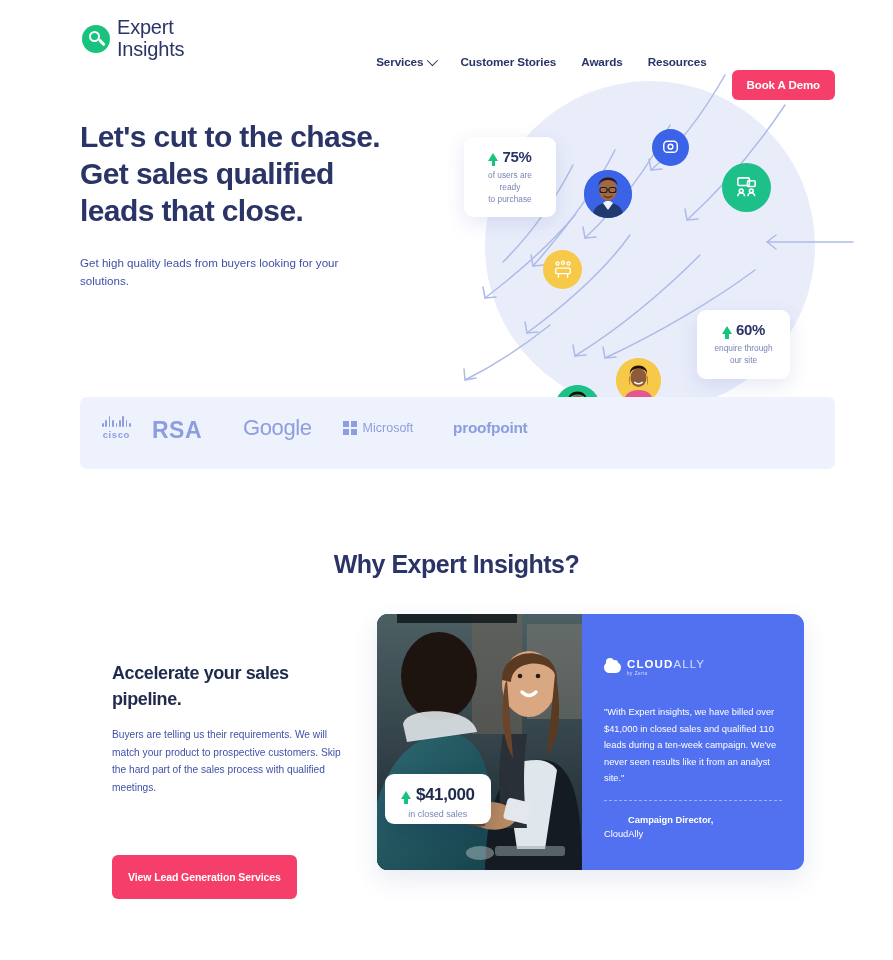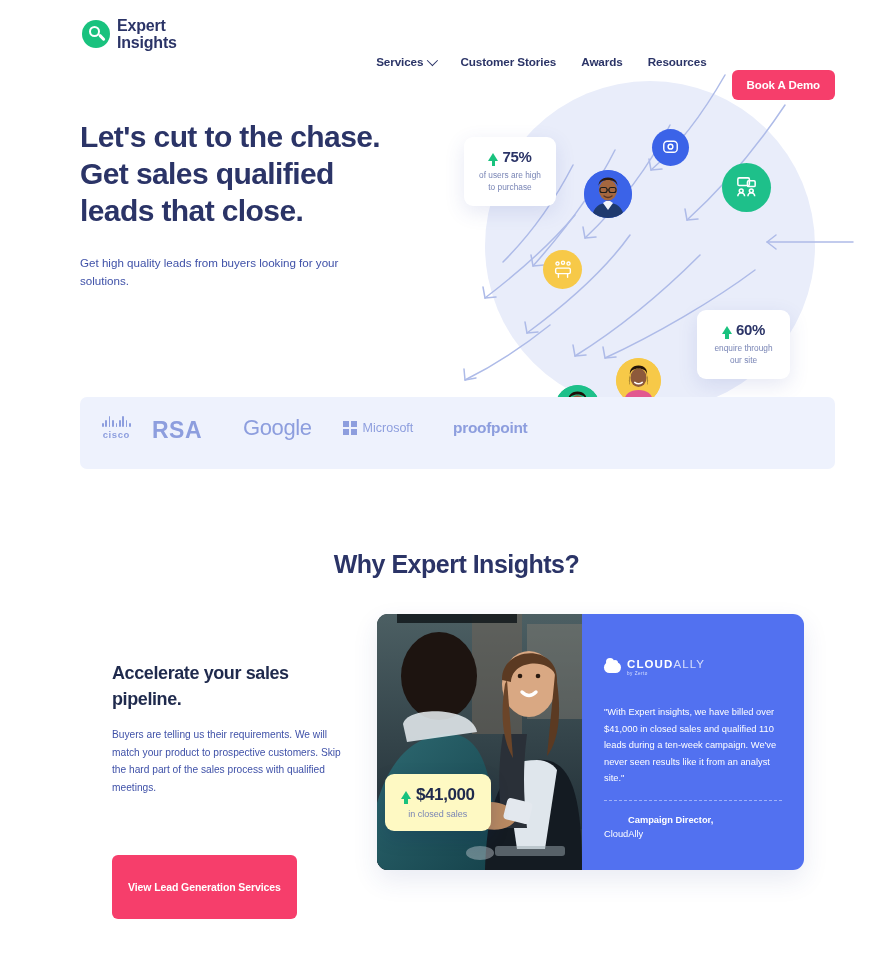--- a/index.html
+++ b/index.html
@@ -30,21 +30,21 @@
     content:"";position:absolute;left:7px;top:6px;
     width:11px;height:11px;border-radius:50%;
     border:2.5px solid #ffffff;box-sizing:border-box;
   }
   .logo-mark:before{
     content:"";position:absolute;left:16px;top:16px;
     width:8px;height:2.6px;background:#ffffff;
     transform:rotate(45deg);border-radius:2px;
   }
   .logo-text{
-    font-size:16px;font-weight:bold;line-height:1.08;
+    font-size:20px;font-weight:normal;line-height:1.08;
     color:#2b3467;letter-spacing:-0.2px;
   }
   .nav{
     position:absolute;right:58px;top:23px;
     display:flex;align-items:center;gap:25px;
   }
   .nav-item{
     font-size:11.7px;font-weight:bold;color:#2b3467;
     letter-spacing:-0.1px;white-space:nowrap;
     display:flex;align-items:center;gap:4px;cursor:pointer;
@@ -147,21 +147,21 @@
   }
   .accel{position:absolute;left:112px;top:660px;width:240px;}
   h3.accel-title{
     margin:0;font-size:18px;line-height:1.45;font-weight:bold;
     color:#1f2a4d;letter-spacing:-0.4px;
   }
   .accel-body{
     margin:14px 0 0 0;font-size:10.2px;line-height:1.72;
     color:#3f51a8;font-weight:500;
   }
-  .accel-cta{position:absolute;left:112px;top:808px;padding:26px 16px;font-size:10.5px;}
+  .accel-cta{position:absolute;left:112px;top:808px;padding:16px 16px;font-size:10.5px;}
 
   
   .media-card{
     position:absolute;left:377px;top:614px;width:427px;height:256px;
     border-radius:11px;overflow:hidden;display:flex;
     box-shadow:0 10px 26px rgba(40,60,140,.10);
   }
   .photo{position:relative;width:205px;height:256px;overflow:hidden;background:#20343e;}
   .quote-panel{
     position:relative;width:222px;height:256px;background:#5271f0;
@@ -186,21 +186,21 @@
   .quote-text{
     margin:28px 0 0 0;font-size:9.3px;line-height:1.78;color:#ffffff;font-weight:500;
   }
   .quote-div{
     margin-top:13px;height:0;border-top:1px dashed rgba(255,255,255,.45);
   }
   .quote-role{margin-top:13px;font-size:9.3px;line-height:1.5;color:#ffffff;}
   .quote-role b{font-weight:bold;display:block;margin-left:24px;}
   .money-card{
     position:absolute;left:8px;top:160px;z-index:4;
-    background:#fef9c3;border-radius:9px;padding:11px 16px 12px;
+    background:#ffffff;border-radius:9px;padding:11px 16px 5px;
     box-shadow:0 7px 18px rgba(20,40,90,.22);text-align:center;
   }
   .money-top{display:flex;align-items:center;justify-content:center;gap:5px;}
   .money-value{font-size:17px;font-weight:bold;color:#1f2a4d;letter-spacing:-0.4px;}
   .money-label{margin-top:4px;font-size:9px;color:#7985b5;font-weight:500;}
 </style>
 </head>
 <body>
 
 <div class="page">
@@ -349,21 +349,21 @@
           <path d="M20 26 q4 3 8 0" stroke="#ffffff" stroke-width="1.6" fill="none" stroke-linecap="round"></path>
         </svg>
       </div>
 
       <div class="stat-card" style="left:9px;top:67px;width:66px;">
         <div class="stat-top">
           <span class="stat-arrow"></span>
           <span class="stat-value">75%</span>
         </div>
         <div class="stat-label">
-          <span>of users are high</span><br>
+          <span>of users are ready</span><br>
           <span>to purchase</span>
         </div>
       </div>
 
       <div class="stat-card" style="left:242px;top:240px;width:67px;">
         <div class="stat-top">
           <span class="stat-arrow"></span>
           <span class="stat-value">60%</span>
         </div>
         <div class="stat-label">

